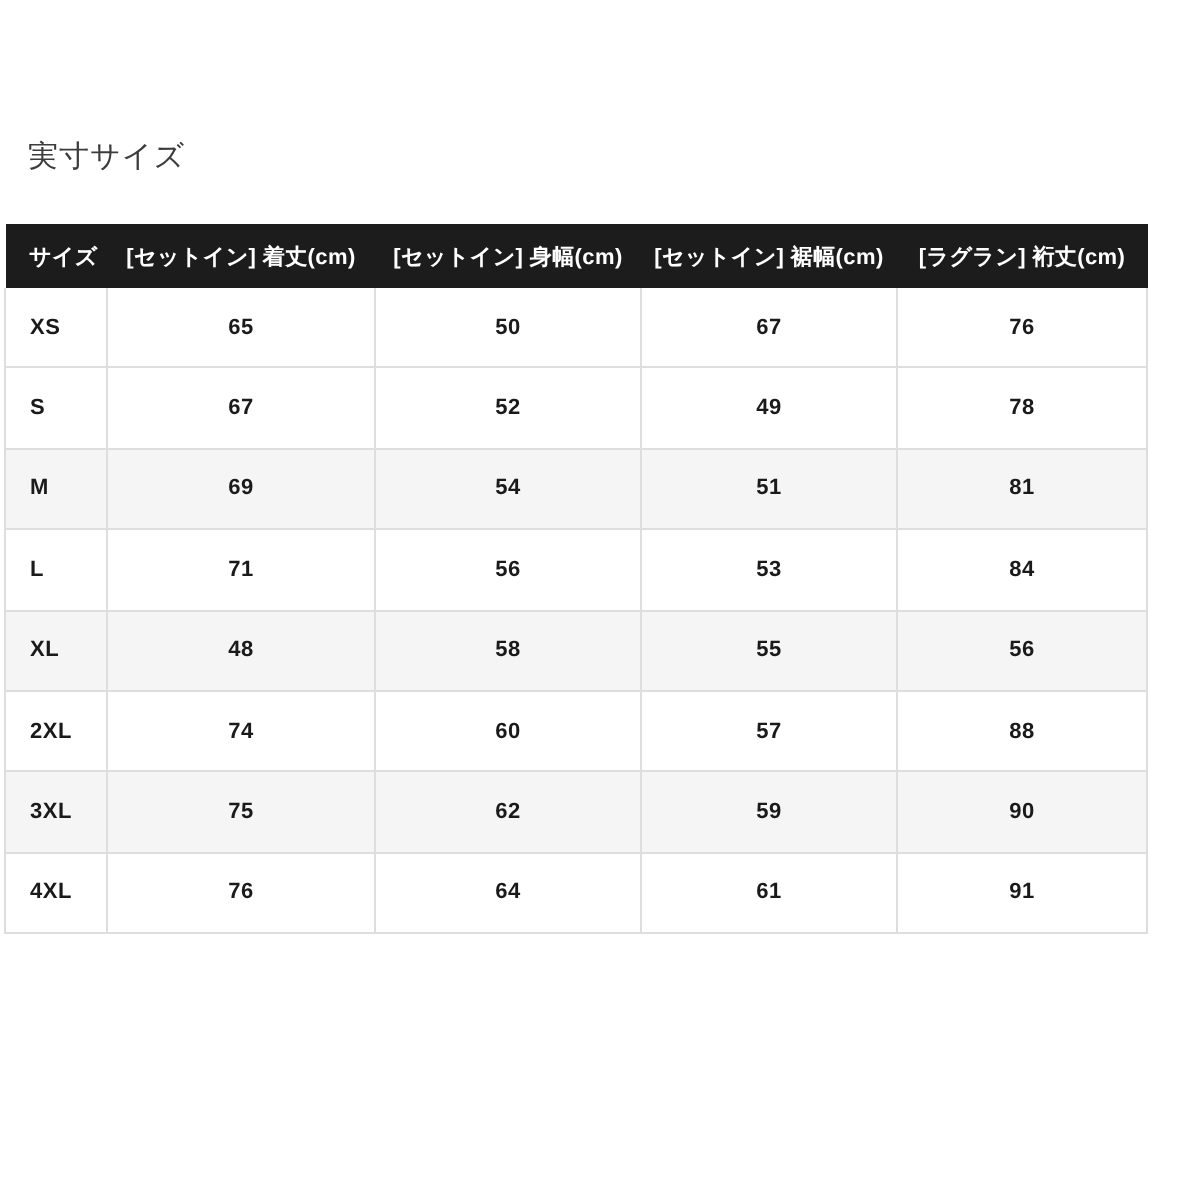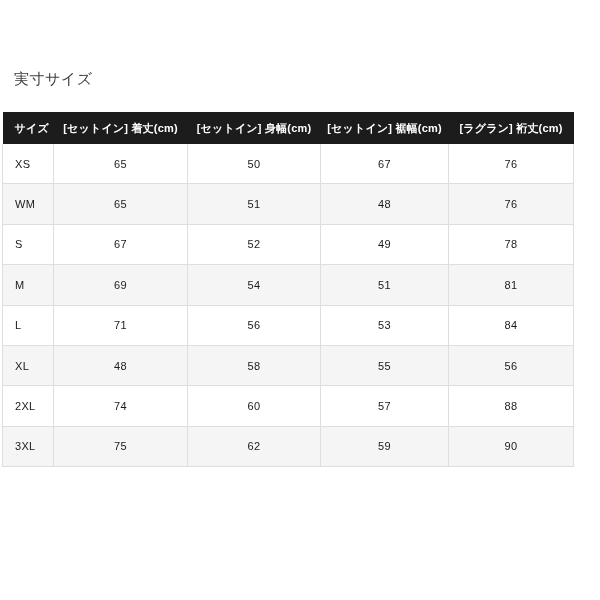--- a/index.html
+++ b/index.html
@@ -74,21 +74,21 @@
     padding-left: 12px;
   }
   table.size-table thead th.th-val {
   }
 
   
   table.size-table tbody td {
     height: 39.4px;
     padding: 0;
     font-size: 11px;
-    font-weight: 400;
+    font-weight: 700;
     color: #1a1a1a;
     border-right: 1px solid #dedede;
     border-bottom: 1px solid #dedede;
     letter-spacing: 0.3px;
     white-space: nowrap;
   }
   table.size-table tbody td.td-size {
     text-align: left;
     padding-left: 12px;
     border-left: 1px solid #dedede;
@@ -127,27 +127,20 @@
       </thead>
       <tbody id="size-table-body">
 
       <tr class="row-odd">
             <td class="td-size">XS</td>
             <td class="td-val">65</td>
             <td class="td-val">50</td>
             <td class="td-val">67</td>
             <td class="td-val">76</td>
           </tr>
-          <tr class="row-even">
-            <td class="td-size">WM</td>
-            <td class="td-val">65</td>
-            <td class="td-val">51</td>
-            <td class="td-val">48</td>
-            <td class="td-val">76</td>
-          </tr>
           <tr class="row-odd">
             <td class="td-size">S</td>
             <td class="td-val">67</td>
             <td class="td-val">52</td>
             <td class="td-val">49</td>
             <td class="td-val">78</td>
           </tr>
           <tr class="row-even">
             <td class="td-size">M</td>
             <td class="td-val">69</td>
@@ -176,17 +169,24 @@
             <td class="td-val">57</td>
             <td class="td-val">88</td>
           </tr>
           <tr class="row-even">
             <td class="td-size">3XL</td>
             <td class="td-val">75</td>
             <td class="td-val">62</td>
             <td class="td-val">59</td>
             <td class="td-val">90</td>
           </tr>
+          <tr class="row-odd">
+            <td class="td-size">4XL</td>
+            <td class="td-val">76</td>
+            <td class="td-val">64</td>
+            <td class="td-val">61</td>
+            <td class="td-val">91</td>
+          </tr>
         </tbody>
     </table>
   </div>
 
 </div>
 
 </body></html>

